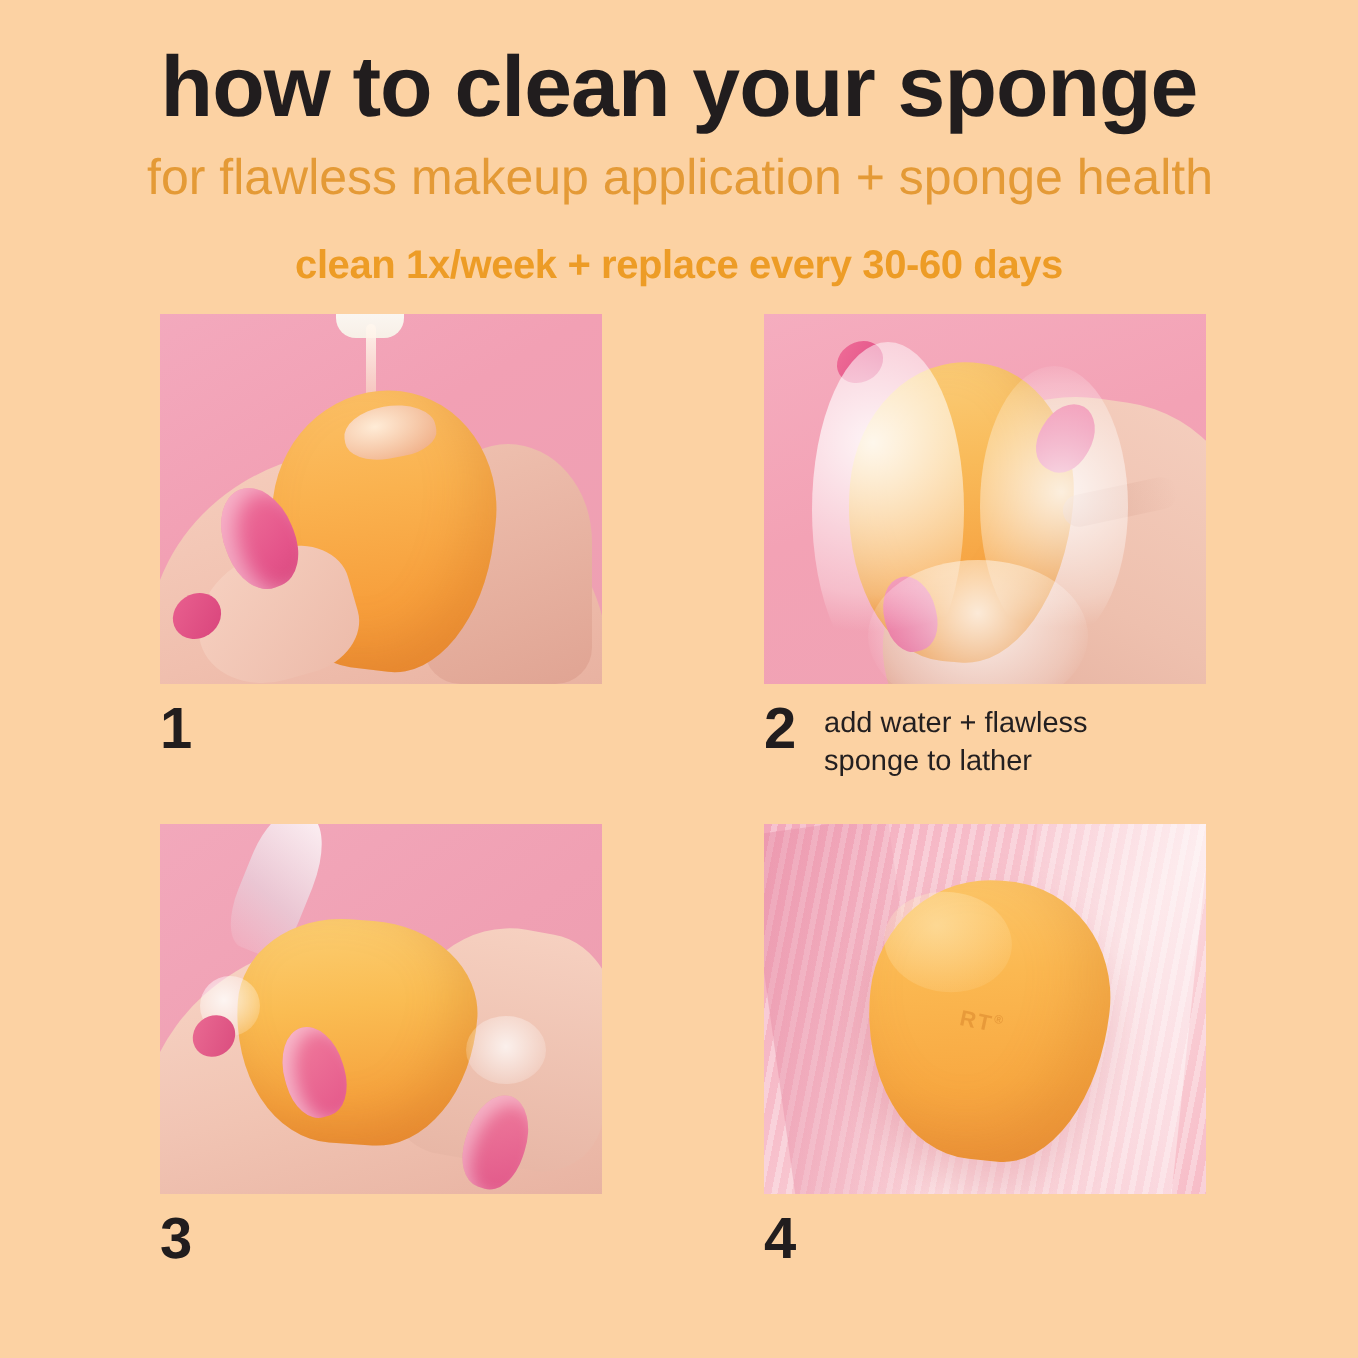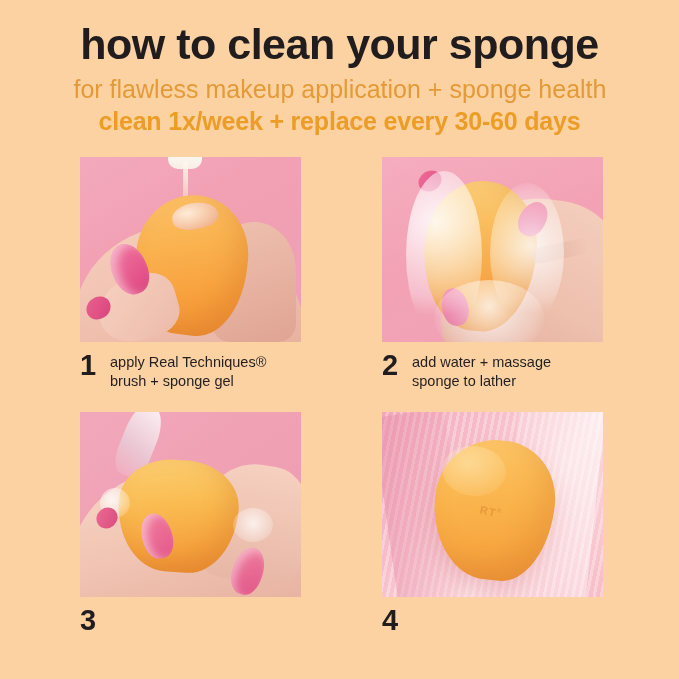--- a/index.html
+++ b/index.html
@@ -39,24 +39,24 @@
   }
   .subtitle-1 {
     font-size: 25px;
     font-weight: normal;
     color: #e49a36;
     margin: 8px 0 0 1px;
     line-height: 1.12;
     white-space: nowrap;
   }
   .subtitle-2 {
-    font-size: 25px;
+    font-size: 20px;
     font-weight: bold;
     color: #ed9c26;
-    margin: 4px 0 0 0;
+    margin: 19px 0 0 0;
     line-height: 1.12;
     white-space: nowrap;
     letter-spacing: -0.2px;
   }
 
   
   .steps {
     position: absolute;
     left: 0;
     top: 157px;
@@ -411,42 +411,40 @@
             <div class="p1-finger-a"></div>
             <div class="p1-sponge"></div>
             <div class="p1-gel"></div>
             <div class="p1-thumb"></div>
             <div class="p1-nail-big"></div>
             <div class="p1-nail-small"></div>
           </div>
         </div>
         <div class="caption">
           <span class="step-num">1</span>
-          <span class="step-text">apply Real Techniques®
-brush + sponge gel</span>
         </div>
       </div>
 
       <div class="cell col-right">
         <div class="photo">
           <div class="scene bg-pink-2">
             <div class="p2-hand"></div>
             <div class="p2-sponge"></div>
             <div class="p2-nail-top"></div>
             <div class="p2-nail-mid"></div>
             <div class="p2-nail-low"></div>
             <div class="p2-finger-detail"></div>
             <div class="p2-foam-left"></div>
             <div class="p2-foam-right"></div>
             <div class="p2-foam-bottom"></div>
           </div>
         </div>
         <div class="caption">
           <span class="step-num">2</span>
-          <span class="step-text">add water + massage
+          <span class="step-text">add water + flawless
 sponge to lather</span>
         </div>
       </div>
 
     </div>
 
     <div class="row">
 
       <div class="cell col-left">
         <div class="photo">

